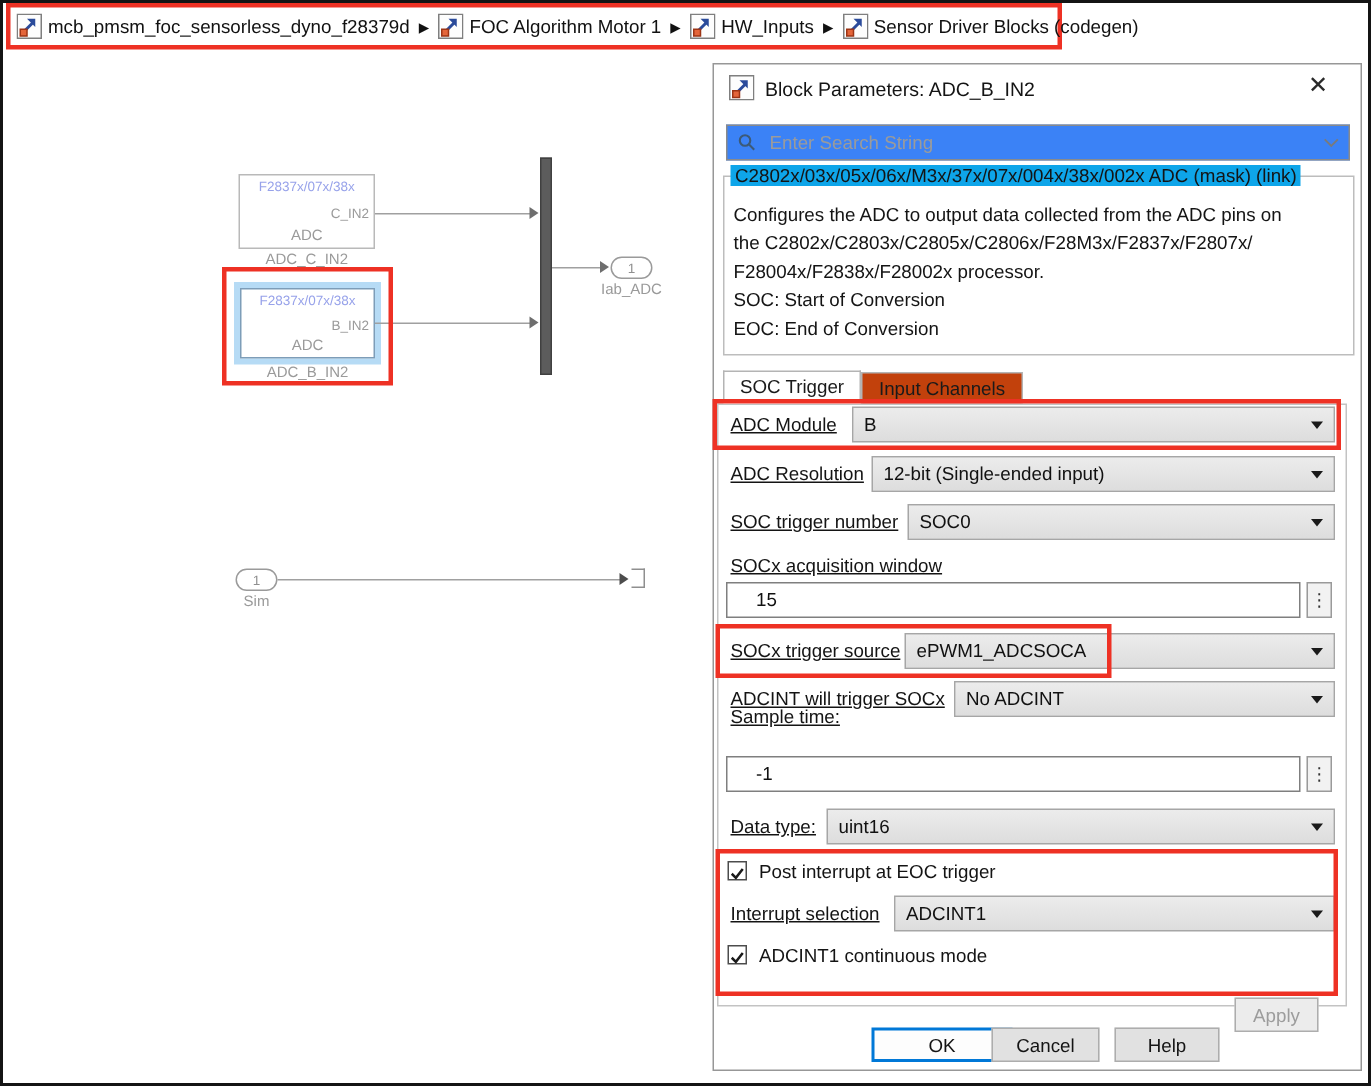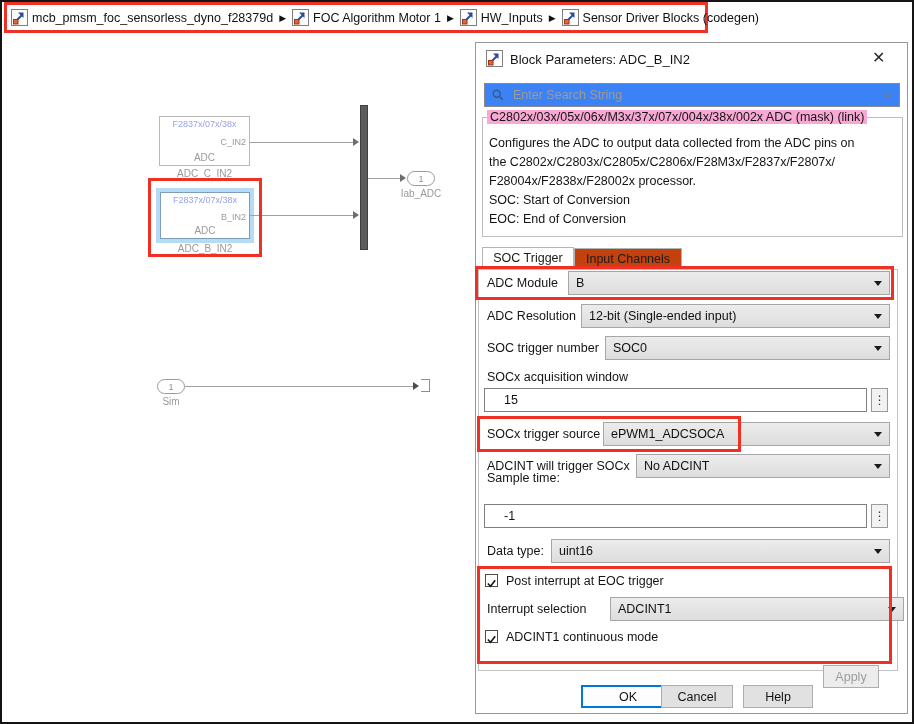--- a/index.html
+++ b/index.html
@@ -35,32 +35,32 @@
   .dialog{left:473px;top:40px;width:433px;height:672px;background:#fff;
           border:1px solid #979797;z-index:3;}
   .dlg-title{font-size:13px;color:#141414;}
   .closex{font-size:16px;color:#2a2a2a;line-height:14px;}
   .search{left:8px;top:40px;width:416px;height:24px;border:1px solid #8a8a8a;background:#3b82f6;
           display:flex;align-items:center;padding:0 6px;gap:6px;}
   .search input{border:none;outline:none;flex:1;font-size:12.5px;
                 font-family:"Liberation Sans",sans-serif;color:#333;background:transparent;}
   .search input::placeholder{color:#9b9b9b;}
   .groupbox{left:6px;top:74px;width:421px;height:120px;border:1px solid #bdbdbd;}
-  .grouptitle{position:absolute;top:-8px;left:4px;background:#f9a8d4;padding:0 3px;
+  .grouptitle{position:absolute;top:-8px;left:4px;background:#0ea5e9;padding:0 3px;
               font-size:12.5px;color:#141414;white-space:nowrap;}
   .desc{position:absolute;left:6px;top:16px;right:4px;font-size:12.5px;line-height:19px;color:#141414;}
   .desc span{display:block;}
 
   .tab{height:22px;font-size:12.5px;display:flex;align-items:center;justify-content:center;
        border:1px solid #b4b4b4;}
   .tab.active{background:#fff;border-bottom:1px solid #fff;z-index:2;}
   .tab.inactive{background:#c2410c;}
   .tabpane{left:2px;top:226px;width:420px;height:402px;border:1px solid #c3c3c3;background:#fff;}
 
-  .flabel{font-size:12.5px;color:#141414;white-space:nowrap;}
+  .flabel{font-size:12.5px;color:#141414;white-space:nowrap;text-decoration:underline;}
   .combo{height:24px;background:linear-gradient(#ececec,#dddddd);border:1px solid #a6a6a6;
          display:flex;align-items:center;padding:0 20px 0 7px;font-size:12.5px;color:#111;}
   .combo .varrow{position:absolute;right:7px;top:9px;width:0;height:0;
                  border:4px solid transparent;border-top:5px solid #1a1a1a;}
   .edit{height:24px;background:#fff;border:1px solid #7f7f7f;display:flex;align-items:center;
         padding:0 19px;font-size:12.5px;color:#111;}
   .dots{width:17px;height:24px;border:1px solid #9a9a9a;background:#f2f2f2;
         font-size:12px;color:#333;text-align:center;line-height:22px;}
   .cbox{width:13px;height:13px;border:1px solid #4c4c4c;background:#fff;}
   .cblabel{font-size:12.5px;color:#141414;}
@@ -247,21 +247,21 @@
     </div>
 
     <div class="abs cbox" style="left:9px;top:531px;">
       <svg viewBox="0 0 12 12" width="11" height="11">
           <path d="M2 6 L5 9 L10 2.5" stroke="#1a1a1a" stroke-width="1.8" fill="none"></path>
         </svg>
     </div>
     <span class="abs cblabel" style="left:30px;top:531px;">Post interrupt at EOC trigger</span>
 
     <span class="abs flabel" style="left:11px;top:559px;">Interrupt selection</span>
-    <div class="abs combo" style="left:120px;top:554px;width:294px;margin-left:14px;">
+    <div class="abs combo" style="left:120px;top:554px;width:294px;">
       <span>ADCINT1</span>
         <span class="varrow"></span>
     </div>
 
     <div class="abs cbox" style="left:9px;top:587px;">
       <svg viewBox="0 0 12 12" width="11" height="11">
           <path d="M2 6 L5 9 L10 2.5" stroke="#1a1a1a" stroke-width="1.8" fill="none"></path>
         </svg>
     </div>
     <span class="abs cblabel" style="left:30px;top:587px;">ADCINT1 continuous mode</span>

